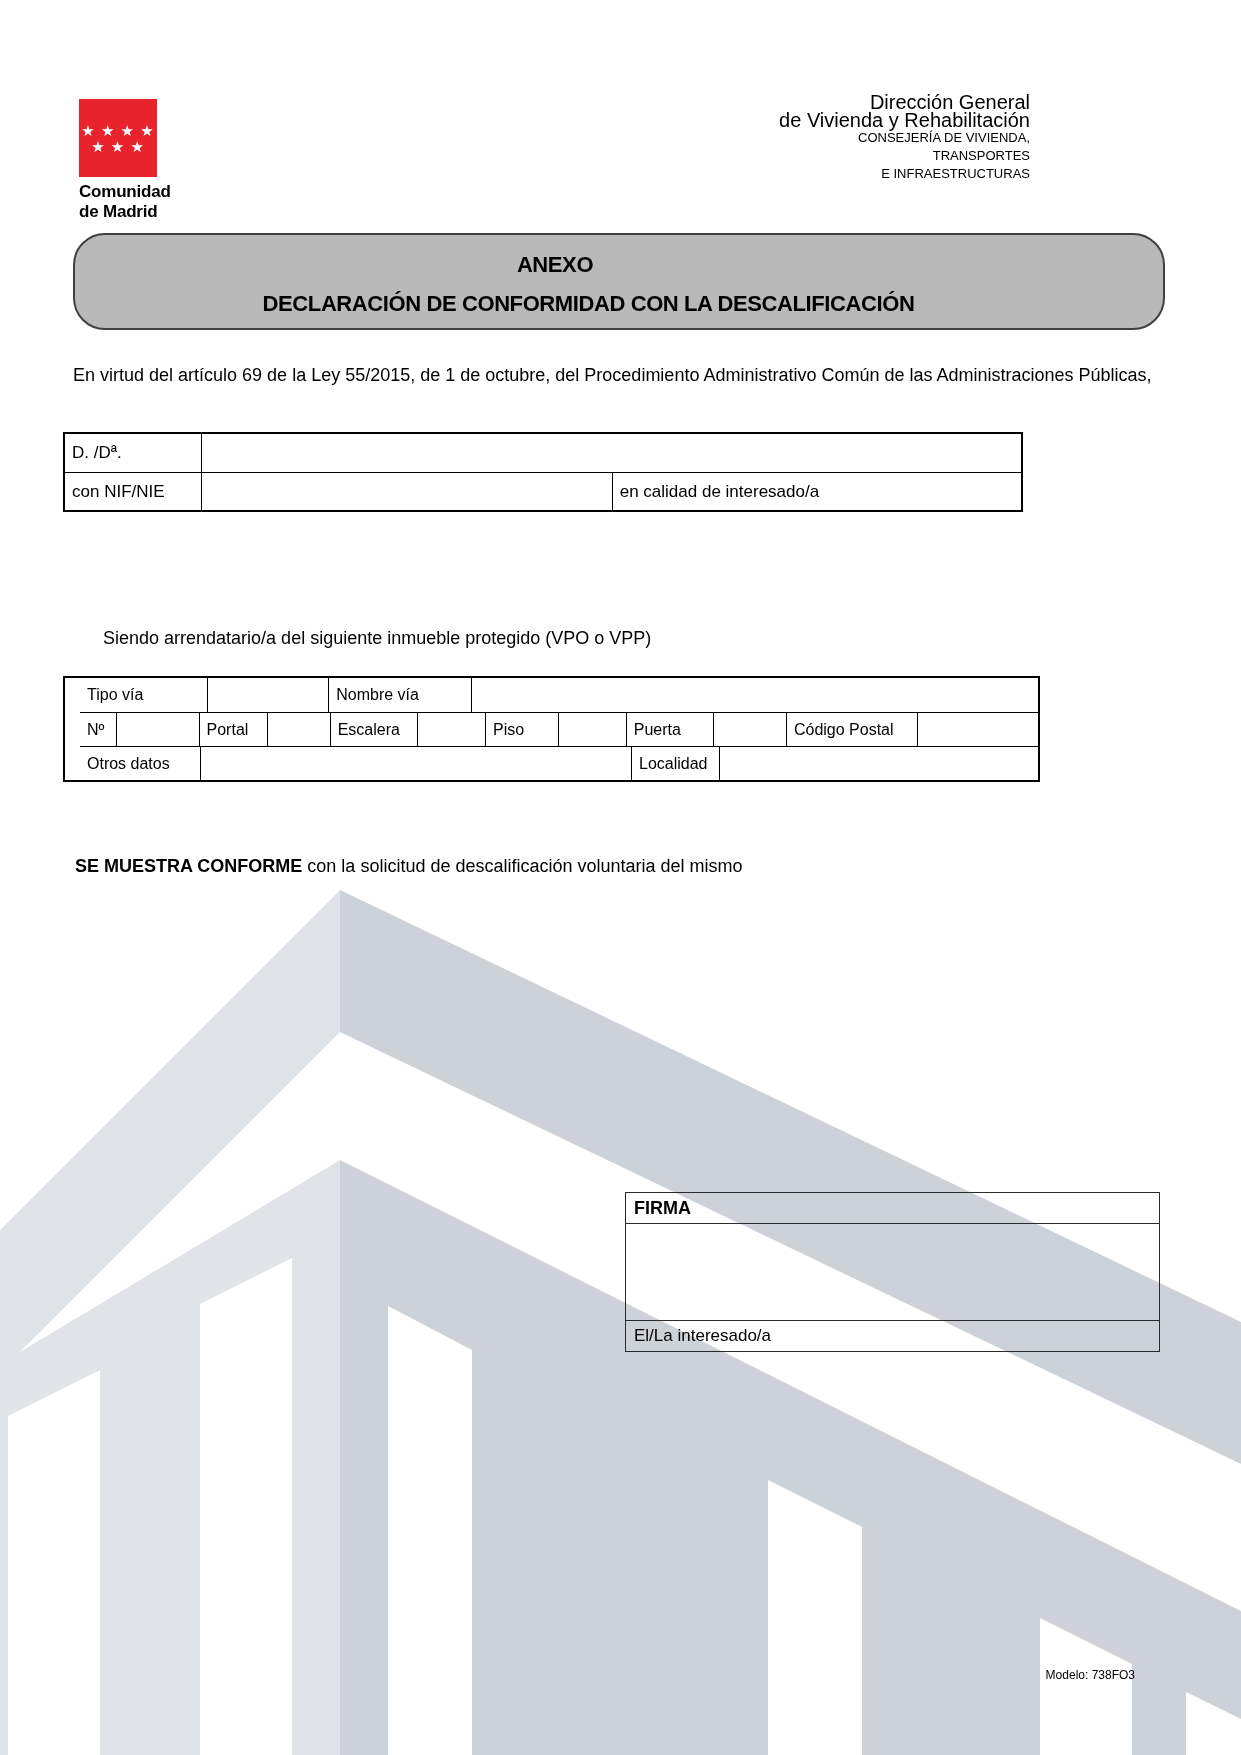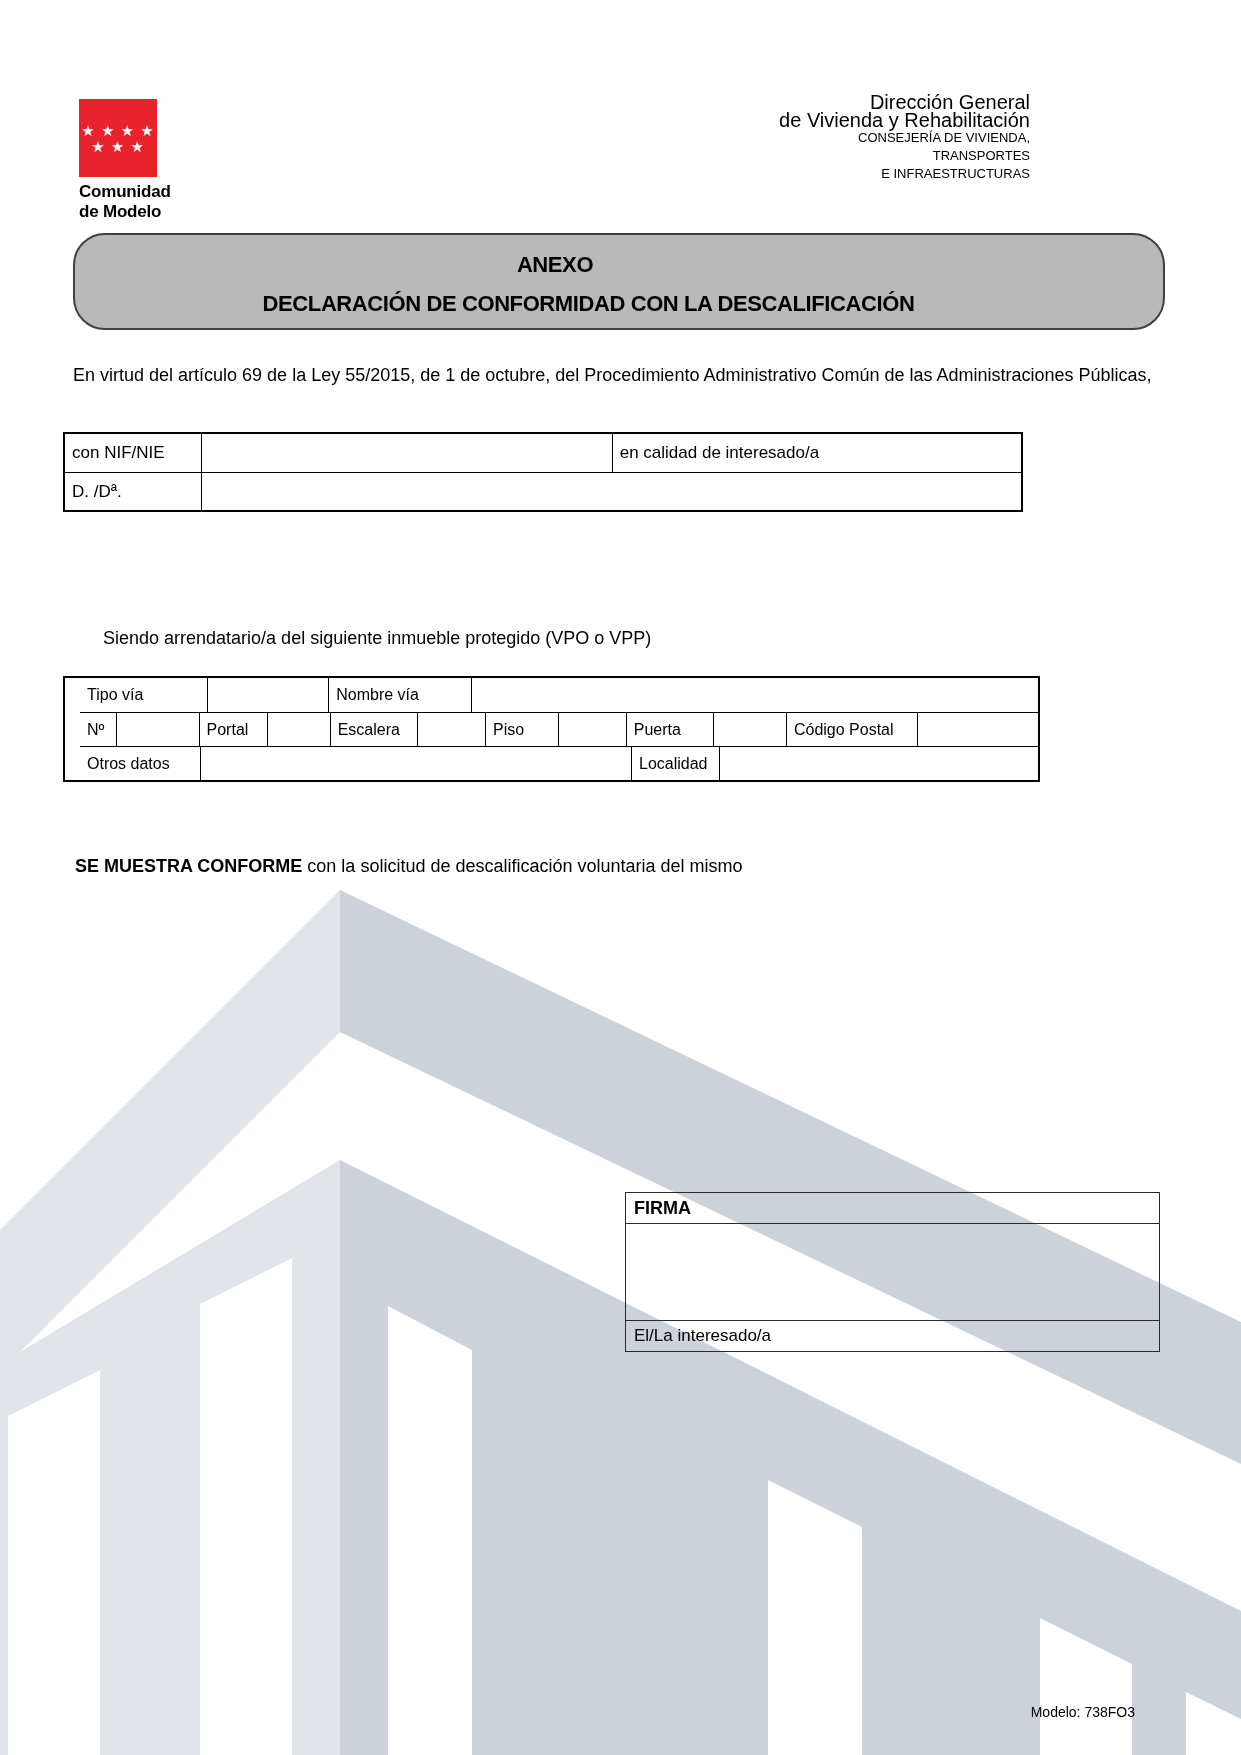--- a/index.html
+++ b/index.html
@@ -65,21 +65,21 @@
 
   
   .firma{position:absolute;left:625px;top:1192px;width:535px;box-sizing:border-box;
     border:1.5px solid #2a2a2a;background:transparent;}
   .firma .fh{height:30px;border-bottom:1.5px solid #2a2a2a;display:flex;align-items:center;
     padding-left:8px;font-size:18px;font-weight:bold;}
   .firma .fb{height:96px;}
   .firma .ff{height:30px;border-top:1.5px solid #2a2a2a;display:flex;align-items:center;
     padding-left:8px;font-size:17px;}
 
-  .modelo{position:absolute;right:106px;top:1668px;font-size:14px;margin-top:36px;}
+  .modelo{position:absolute;right:106px;top:1668px;font-size:12px;}
 </style>
 </head>
 <body>
 
 <div class="page" style="--logo-red: #e8232b; --banner-fill: #b9b9b9; --banner-border: #404040;">
 
   <svg class="wm" viewBox="0 0 1241 1755" preserveAspectRatio="none">
 
     <polygon class="wm-l" points="340,890 0,1230 0,1372 340,1032" fill="#e0e3e8"></polygon>
     <polygon class="wm-r" points="340,890 1241,1322 1241,1464 340,1032" fill="#cdd2d9"></polygon>
@@ -97,48 +97,48 @@
 
   <div class="content">
 
     <div class="logo">
       <div class="logo-flag">
         <div class="star-row">★ ★ ★ ★</div>
         <div class="star-row r2">★ ★ ★</div>
       </div>
       <div class="logo-text">
         <div>Comunidad</div>
-        <div>de Modelo</div>
+        <div>de Madrid</div>
       </div>
     </div>
 
     <div class="hdr-right">
       <div class="l-big">Dirección General</div>
       <div class="l-big">de Vivienda y Rehabilitación</div>
       <div class="l-small">CONSEJERÍA DE VIVIENDA,</div>
       <div class="l-small">TRANSPORTES</div>
       <div class="l-small">E INFRAESTRUCTURAS</div>
     </div>
 
     <div class="banner">
       <div class="t1">ANEXO</div>
       <div class="t2">DECLARACIÓN DE CONFORMIDAD CON LA DESCALIFICACIÓN</div>
     </div>
 
     <div class="intro">En virtud del artículo 69 de la Ley 55/2015, de 1 de octubre, del Procedimiento Administrativo Común de las Administraciones Públicas,</div>
 
     <div class="tblwrap t1">
       <div class="trow">
+        <div class="tcell first" style="width:137px;">D. /Dª.</div>
+        <div class="tcell" style="width:823px;"></div>
+      </div>
+      <div class="trow">
         <div class="tcell first" style="width:137px;">con NIF/NIE</div>
         <div class="tcell" style="width:412px;"></div>
         <div class="tcell" style="width:411px;">en calidad de interesado/a</div>
-      </div>
-      <div class="trow">
-        <div class="tcell first" style="width:137px;">D. /Dª.</div>
-        <div class="tcell" style="width:823px;"></div>
       </div>
     </div>
 
     <div class="siendo">Siendo arrendatario/a del siguiente inmueble protegido (VPO o VPP)</div>
 
     <div class="tblwrap t2">
       <div class="trow">
         <div class="tcell first" style="width:129px;">Tipo vía</div>
         <div class="tcell" style="width:124px;"></div>
         <div class="tcell" style="width:146px;">Nombre vía</div>

